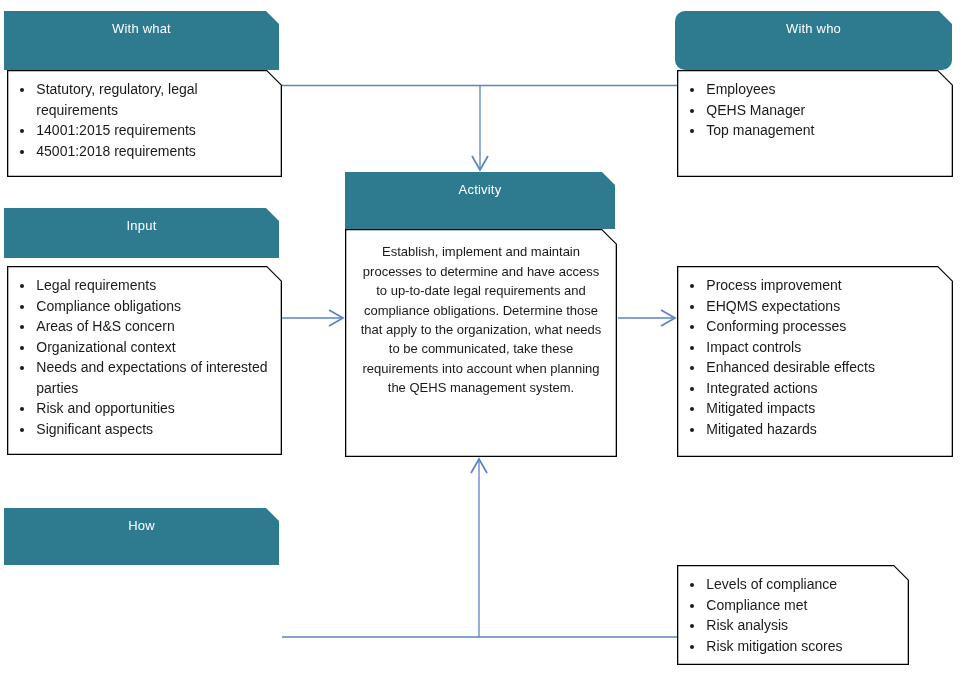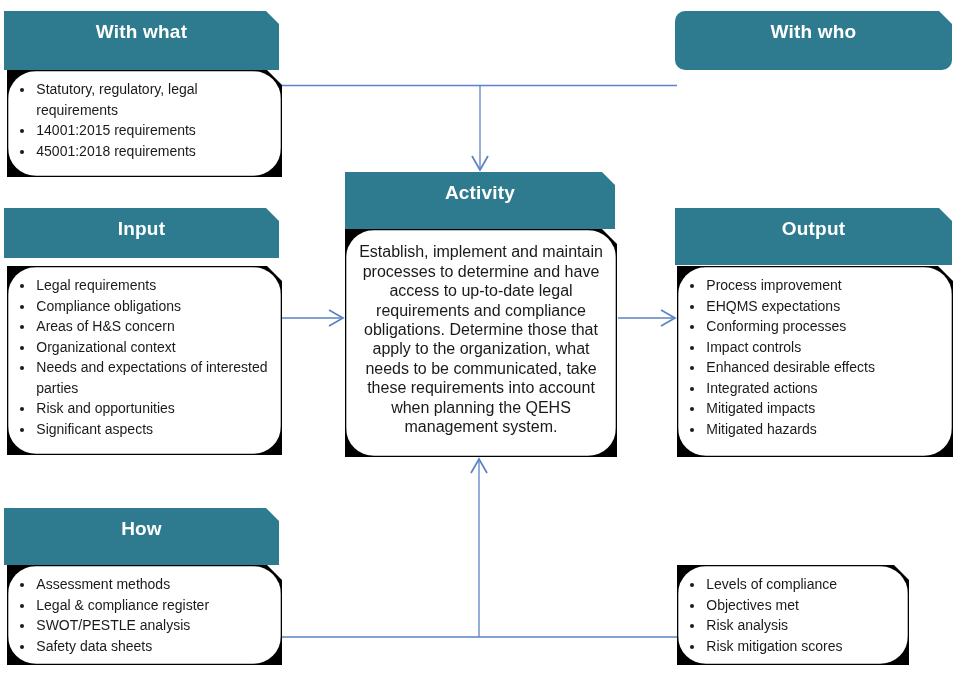--- a/index.html
+++ b/index.html
@@ -26,51 +26,50 @@
   #connectors path { stroke:var(--arrow); fill:none; }
   #connectors .line { stroke-width:1.3; }
   #connectors .head { stroke-width:1.7; }
 
   .hdr {
     position:absolute;
     background:var(--header_bg);
     color:var(--header_text);
     clip-path: polygon(0 0, calc(100% - 13px) 0, 100% 13px, 100% 100%, 0 100%);
     text-align:center;
-    font-weight:bold;
-    font-size:19px;
+    font-weight:normal;
+    font-size:13px;
     padding-top:10px;
     z-index:2;
     letter-spacing:0.2px;
   }
   .snipbox {
     position:absolute;
     background:var(--box_border);
     clip-path: polygon(0 0, calc(100% - 15px) 0, 100% 15px, 100% 100%, 0 100%);
     z-index:1;
   }
   .snipbox .inner {
     position:absolute; inset:1.3px;
     background:#fff;
     clip-path: polygon(0 0, calc(100% - 14px) 0, 100% 14px, 100% 100%, 0 100%);
     color:var(--body_text);
-    border-radius:28px;
   }
   .snipbox ul {
     margin:0;
     padding:8px 12px 0 27px;
     list-style:disc;
     font-size:14px;
     line-height:20.5px;
   }
   .snipbox li { padding-left:1px; }
   .activity-text {
     padding:12px 12px 0 12px;
     text-align:center;
-    font-size:16px;
+    font-size:13px;
     line-height:19.4px;
   }
 
   
   #with-what-header   { left:4px;   top:11px;  width:275px; height:59px; }
   #with-what-box      { left:7px;   top:70px;  width:275px; height:107px; }
   #with-who-header    { left:675px; top:11px;  width:277px; height:59px;border-radius:10px; }
   #with-who-box       { left:677px; top:70px;  width:276px; height:107px; }
   #input-header       { left:4px;   top:208px; width:275px; height:50px; }
   #input-box          { left:7px;   top:266px; width:275px; height:189px; }
@@ -114,20 +113,29 @@
           <li>Statutory, regulatory, legal requirements</li>
           <li>14001:2015 requirements</li>
           <li>45001:2018 requirements</li>
         </ul>
     </div>
   </div>
 
   <div class="hdr" id="with-who-header">
     <span>With who</span>
   </div>
+  <div class="snipbox" id="with-who-box">
+    <div class="inner">
+      <ul>
+          <li>Employees</li>
+          <li>QEHS Manager</li>
+          <li>Top management</li>
+        </ul>
+    </div>
+  </div>
 
   <div class="hdr" id="input-header">
     <span>Input</span>
   </div>
   <div class="snipbox" id="input-box">
     <div class="inner">
       <ul>
           <li>Legal requirements</li>
           <li>Compliance obligations</li>
           <li>Areas of H&amp;S concern</li>
@@ -141,56 +149,43 @@
 
   <div class="hdr" id="activity-header">
     <span>Activity</span>
   </div>
   <div class="snipbox" id="activity-box">
     <div class="inner">
       <div class="activity-text">Establish, implement and maintain processes to determine and have access to up-to-date legal requirements and compliance obligations. Determine those that apply to the organization, what needs to be communicated, take these requirements into account when planning the QEHS management system.</div>
     </div>
   </div>
 
-  <div class="hdr" id="output-header">
-    <span>Output</span>
-  </div>
   <div class="snipbox" id="output-box">
     <div class="inner">
       <ul>
           <li>Process improvement</li>
           <li>EHQMS expectations</li>
           <li>Conforming processes</li>
           <li>Impact controls</li>
           <li>Enhanced desirable effects</li>
           <li>Integrated actions</li>
           <li>Mitigated impacts</li>
           <li>Mitigated hazards</li>
         </ul>
     </div>
   </div>
 
   <div class="hdr" id="how-header">
     <span>How</span>
   </div>
-  <div class="snipbox" id="how-box">
-    <div class="inner">
-      <ul>
-          <li>Assessment methods</li>
-          <li>Legal &amp; compliance register</li>
-          <li>SWOT/PESTLE analysis</li>
-          <li>Safety data sheets</li>
-        </ul>
-    </div>
-  </div>
 
   <div class="snipbox" id="measure-box">
     <div class="inner">
       <ul>
           <li>Levels of compliance</li>
-          <li>Objectives met</li>
+          <li>Compliance met</li>
           <li>Risk analysis</li>
           <li>Risk mitigation scores</li>
         </ul>
     </div>
   </div>
 
 </div>
 
 </body></html>

